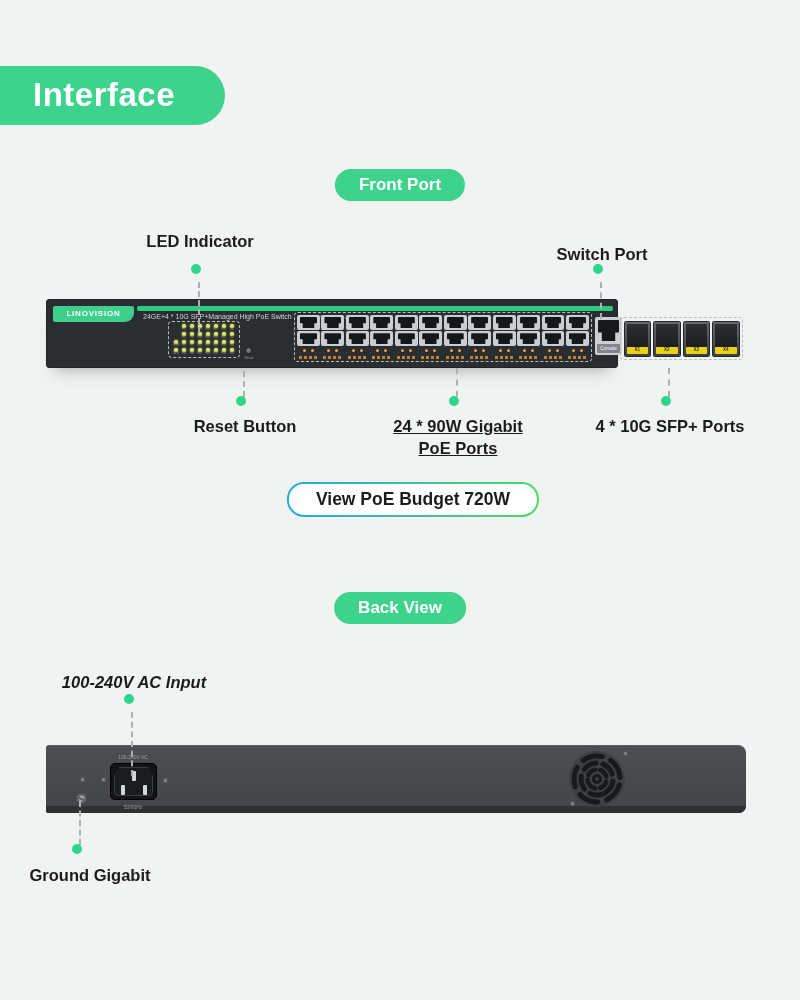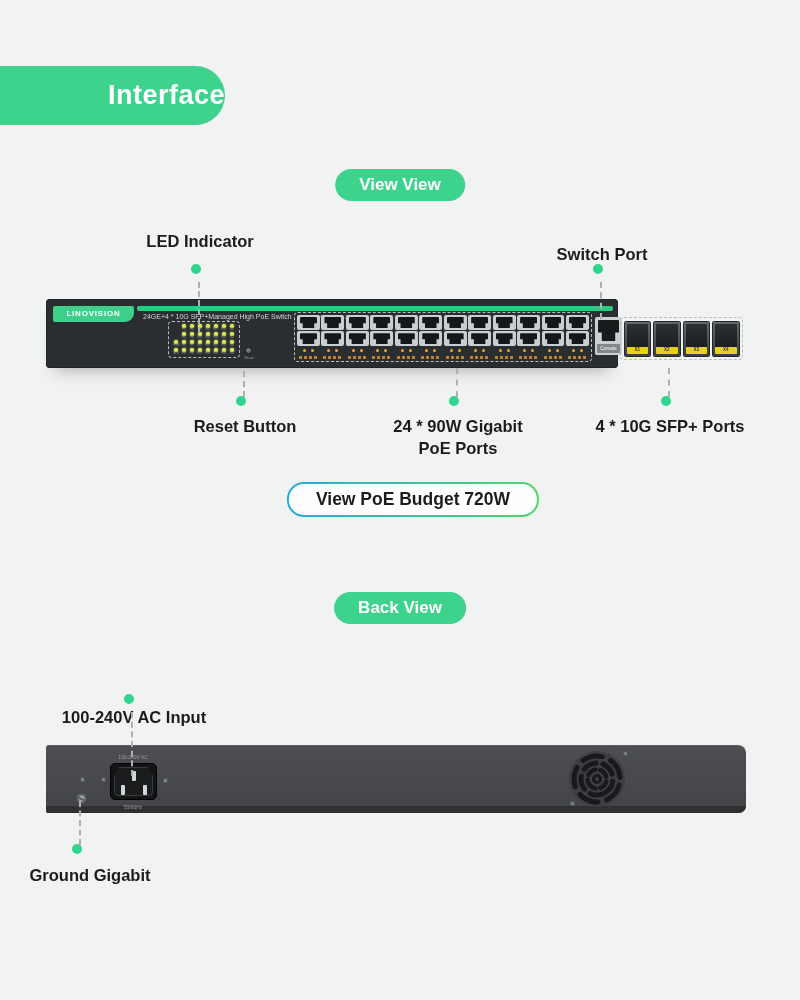--- a/index.html
+++ b/index.html
@@ -3,21 +3,21 @@
 <meta charset="utf-8">
 <style>
   * { margin:0; padding:0; box-sizing:border-box; }
   html,body { width:800px; }
   body { font-family:"Liberation Sans", sans-serif; background:#f1f3f2; }
   .canvas { position:relative; width:800px; height:1000px; background:#f1f3f2; overflow:hidden; }
 
   
   .banner { position:absolute; left:0; top:66px; height:59px; width:225px;
     background:#3ed38d; border-radius:0 30px 30px 0; color:#fff;
-    font-size:27px; font-weight:700; line-height:58px; padding-left:33px; letter-spacing:.5px;text-align:right; }
+    font-size:33px; font-weight:700; line-height:58px; padding-left:33px; letter-spacing:.5px; }
 
   
   .view-pill { position:absolute; left:50%; transform:translateX(-50%);
     background:#3ed38d; color:#fff; font-size:17px; font-weight:600;
     padding:6px 24px; border-radius:17px; }
   .pill-front { top:169px; }
   .pill-back  { top:592px; }
 
   
   .callout-label { position:absolute; font-size:16.5px; font-weight:600; color:#1a1c1b;
@@ -104,30 +104,30 @@
   .pin-l { left:10px; top:21px; } .pin-r { left:32px; top:21px; }
   .screw { position:absolute; width:5px; height:5px; border-radius:50%;
     background:#93979a; box-shadow:inset 0 0 1px 1px #45484a; }
   .ground-screw { position:absolute; left:31px; top:48px; width:9px; height:9px; border-radius:50%;
     background:#a8acae; box-shadow:inset 0 0 1px 1.5px #5a5d5f; }
   .ground-screw:after { content:""; position:absolute; left:1px; right:1px; top:3.5px;
     height:1.5px; background:#5a5d5f; transform:rotate(25deg); }
   .fan { position:absolute; left:520px; top:2px; }
 
   
-  .two-line span { display:block; }
+  .two-line span { display:block;text-decoration:underline; }
 </style>
 </head>
 <body>
 
 <div class="canvas">
 
   <div class="banner">Interface</div>
 
-  <div class="view-pill pill-front">View View</div>
+  <div class="view-pill pill-front">Front Port</div>
 
   <div class="callout-label" style="left:200px; top:230px;">LED Indicator</div>
   <div class="dot" style="left:191px; top:264px;"></div>
   <div class="dash-v" style="left:198px; top:282px; height:51px;"></div>
 
   <div class="callout-label" style="left:602px; top:243px;">Switch Port</div>
   <div class="dot" style="left:593px; top:264px;"></div>
   <div class="dash-v" style="left:600px; top:282px; height:37px;"></div>
 
   <div class="front-device">
@@ -471,21 +471,21 @@
   <div class="dash-v" style="left:668px; top:368px; height:29px;"></div>
   <div class="dot" style="left:661px; top:396px;"></div>
   <div class="callout-label" style="left:670px; top:415px;">4 * 10G SFP+ Ports</div>
 
   <div class="budget-wrap">
     <div class="budget-inner">View PoE Budget 720W</div>
   </div>
 
   <div class="view-pill pill-back">Back View</div>
 
-  <div class="callout-label" style="left:134px; top:706px;">100-240V AC Input</div>
+  <div class="callout-label" style="left:134px; top:671px;font-style:italic;">100-240V AC Input</div>
   <div class="dot" style="left:124px; top:694px;"></div>
   <div class="dash-v" style="left:131px; top:712px; height:64px;"></div>
 
   <div class="back-device">
     <div class="back-lip"></div>
 
     <div class="ac-lbl ac-top">100-240V AC</div>
     <div class="ac-inlet">
       <div class="face"></div>
       <div class="pin pin-top"></div>

